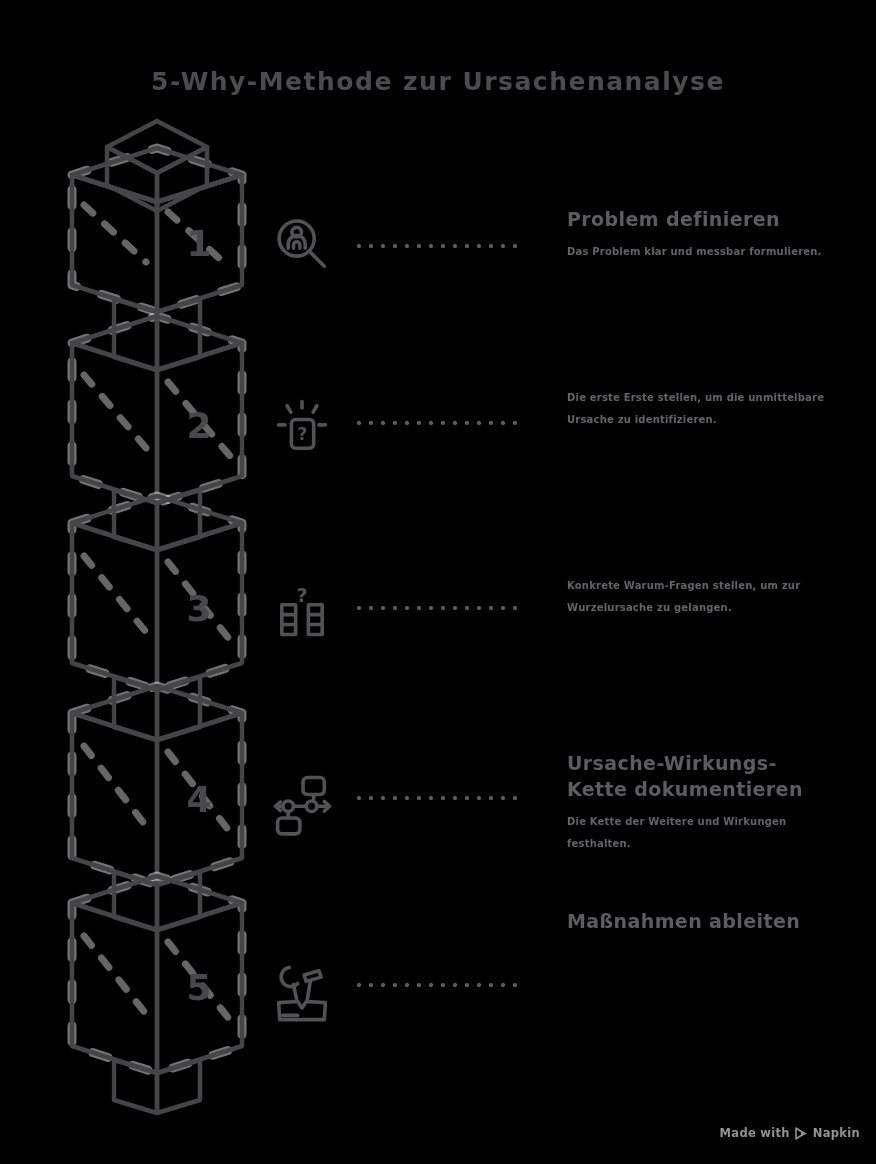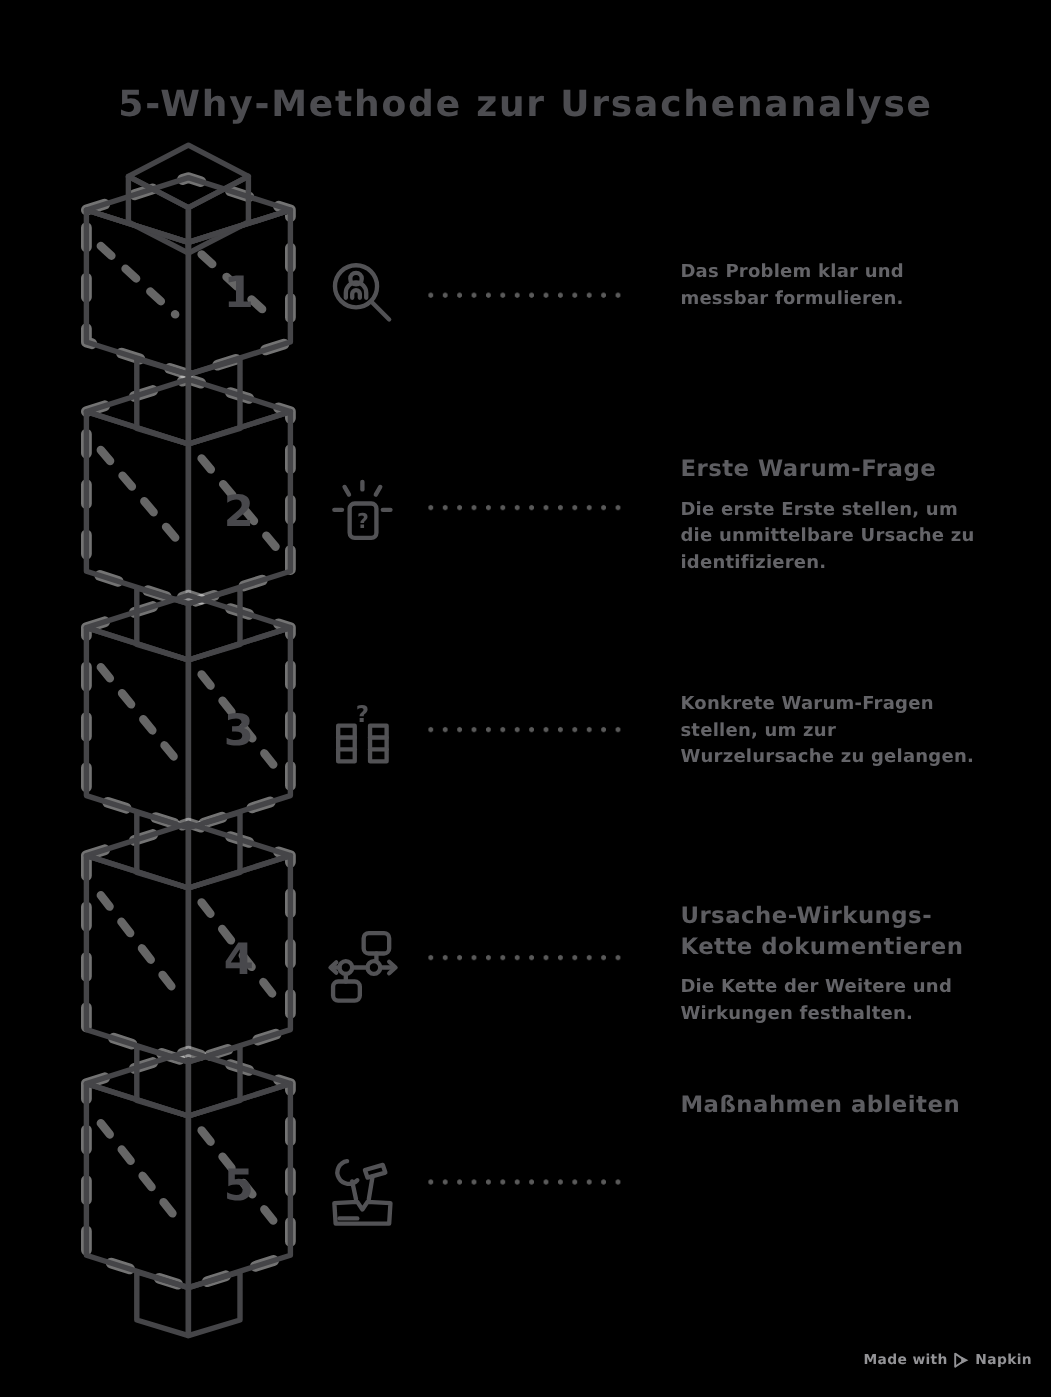--- a/index.html
+++ b/index.html
@@ -1,36 +1,36 @@
 <!DOCTYPE html>
 <html><head>
 <meta charset="utf-8">
 <style>
   html,body{margin:0;padding:0;background:#000;}
   body{width:876px;height:1164px;position:relative;overflow:hidden;
        font-family:"DejaVu Sans","Liberation Sans",sans-serif;}
 
   .page-title{position:absolute;top:50px;left:0;width:876px;text-align:center;
-    font-size:30px;font-weight:bold;letter-spacing:1.5px;color:#4c4c50;}
+    font-size:25px;font-weight:bold;letter-spacing:1.5px;color:#4c4c50;}
 
   .stack-svg{position:absolute;left:0;top:0;pointer-events:none;}
 
   .icon{position:absolute;left:268px;width:68px;height:68px;}
   .icon svg{width:68px;height:68px;}
   .icon .stk{fill:none;stroke:#525255;stroke-width:3.4;stroke-linecap:round;stroke-linejoin:round;}
   .icon text{fill:#525255;font-weight:bold;font-family:"DejaVu Sans",sans-serif;}
 
   .dots{position:absolute;left:353px;width:172px;height:6px;
     background-image:radial-gradient(circle,#5a5a5a 1.8px,transparent 2.4px);
     background-size:12px 6px;background-repeat:repeat-x;}
 
   .txt{position:absolute;left:567px;width:262px;}
   .txt h2{margin:0;font-size:19px;line-height:26px;font-weight:bold;
     color:#5d5d61;letter-spacing:.4px;}
-  .txt p{margin:9px 0 0 0;font-size:15px;line-height:22px;font-weight:bold;
+  .txt p{margin:9px 0 0 0;font-size:10px;line-height:22px;font-weight:bold;
     color:#646468;letter-spacing:.2px;}
 
   .s1 .icon{top:212px}.s1 .dots{top:243px}.s1 .txt{top:206px}
   .s2 .icon{top:393px}.s2 .dots{top:420px}.s2 .txt{top:378px}
   .s3 .icon{top:576px}.s3 .dots{top:605px}.s3 .txt{top:566px}
   .s4 .icon{top:768px}.s4 .dots{top:795px}.s4 .txt{top:750px}
   .s5 .icon{top:958px}.s5 .dots{top:982px}.s5 .txt{top:908px}
 
   .boxnum{font-size:36px;font-weight:bold;fill:#48484c;
     font-family:"DejaVu Sans",sans-serif;}
@@ -125,39 +125,39 @@
     <svg viewBox="0 0 64 64">
       <circle class="stk" cx="27" cy="25" r="16.5"></circle>
       <line class="stk" x1="39.5" y1="37.5" x2="53" y2="51"></line>
       <circle class="stk" cx="27" cy="19" r="4.5"></circle>
       <path class="stk" d="M19,34 v-4 a8,8 0 0 1 16,0 v4"></path>
       <path class="stk" d="M24,34 v-3 a3,3 0 0 1 6,0 v3"></path>
     </svg>
   </div>
   <div class="dots"></div>
   <div class="txt">
+    <h2>Problem definieren</h2>
     <p>Das Problem klar und messbar formulieren.</p>
   </div>
 </div>
 
 <div class="step s2">
   <div class="icon">
     <svg viewBox="0 0 64 64">
       <rect class="stk" x="22" y="25" width="21" height="27" rx="4"></rect>
       <text x="32.5" y="44" font-size="16" text-anchor="middle">?</text>
       <line class="stk" x1="32" y1="8" x2="32" y2="14"></line>
       <line class="stk" x1="18" y1="12" x2="21.5" y2="18"></line>
       <line class="stk" x1="46" y1="12" x2="42.5" y2="18"></line>
       <line class="stk" x1="10" y1="30" x2="16" y2="30"></line>
       <line class="stk" x1="48" y1="30" x2="54" y2="30"></line>
     </svg>
   </div>
   <div class="dots"></div>
   <div class="txt">
-    <h2>Erste Warum-Frage</h2>
     <p>Die erste Erste stellen, um die unmittelbare Ursache zu identifizieren.</p>
   </div>
 </div>
 
 <div class="step s3">
   <div class="icon">
     <svg viewBox="0 0 64 64">
       <rect class="stk" x="13" y="27" width="13" height="28"></rect>
       <line class="stk" x1="13" y1="36.3" x2="26" y2="36.3"></line>
       <line class="stk" x1="13" y1="45.6" x2="26" y2="45.6"></line>

